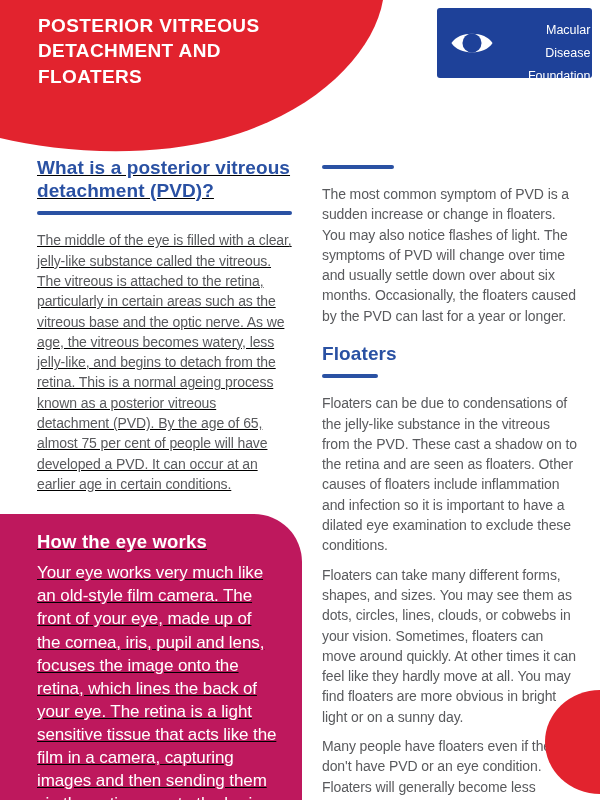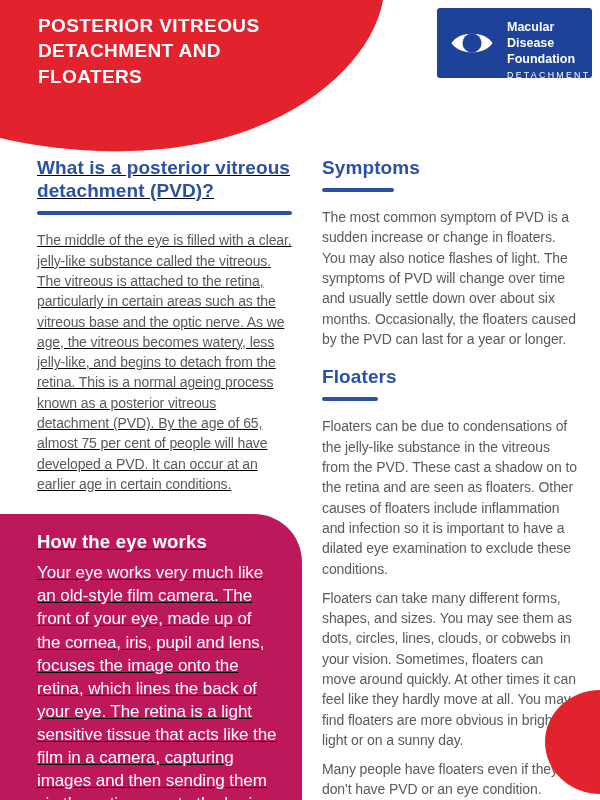--- a/index.html
+++ b/index.html
@@ -16,21 +16,21 @@
     position:absolute;left:38px;top:13px;width:320px;
     color:#ffffff;font-size:19px;font-weight:bold;line-height:1.33;
     letter-spacing:0.4px;white-space:pre-line;
   }
   #logo-box{
     position:absolute;left:437px;top:8px;width:155px;height:70px;
     background:#1e4199;border-radius:3px;
   }
   #eye-icon{position:absolute;left:13px;top:16px;width:44px;height:38px;}
   #logo-text{position:absolute;left:70px;top:11px;color:#ffffff;}
-  #logo-org{font-size:12.5px;font-weight:bold;line-height:16px;white-space:pre-line;}
+  #logo-org{font-size:12.5px;font-weight:normal;line-height:23px;white-space:pre-line;text-align:right;}
   #logo-country{font-size:8.8px;font-weight:normal;letter-spacing:2.3px;margin-top:3px;}
   
   .col{position:absolute;top:156px;}
   #left-rail{left:0;width:302px;text-decoration:underline;}
   #left-inner{padding:0 10px 0 37px;}
   #right-col{left:322px;width:258px;}
   h2{
     margin:0;color:#2a51a3;font-size:19px;font-weight:bold;line-height:1.22;
     letter-spacing:0.1px;
   }
@@ -95,21 +95,20 @@
       <p class="body">The middle of the eye is filled with a clear, jelly-like substance called the vitreous. The vitreous is attached to the retina, particularly in certain areas such as the vitreous base and the optic nerve. As we age, the vitreous becomes watery, less jelly-like, and begins to detach from the retina. This is a normal ageing process known as a posterior vitreous detachment (PVD). By the age of 65, almost 75 per cent of people will have developed a PVD. It can occur at an earlier age in certain conditions.</p>
     </div>
 
     <div id="how-box">
       <h3>How the eye works</h3>
       <p>Your eye works very much like an old-style film camera. The front of your eye, made up of the cornea, iris, pupil and lens, focuses the image onto the retina, which lines the back of your eye. The retina is a light sensitive tissue that acts like the film in a camera, capturing images and then sending them via the optic nerve to the brain, where the images are interpreted.</p>
     </div>
   </div>
 
   <div id="right-col" class="col">
-    <h2>Symptoms</h2>
     <div class="rule rule-sm"></div>
     <p class="body">The most common symptom of PVD is a sudden increase or change in floaters. You may also notice flashes of light. The symptoms of PVD will change over time and usually settle down over about six months. Occasionally, the floaters caused by the PVD can last for a year or longer.</p>
 
     <h2 class="section-gap">Floaters</h2>
     <div class="rule rule-xs"></div>
     <p class="body">Floaters can be due to condensations of the jelly-like substance in the vitreous from the PVD. These cast a shadow on to the retina and are seen as floaters. Other causes of floaters include inflammation and infection so it is important to have a dilated eye examination to exclude these conditions.</p>
     <p class="body">Floaters can take many different forms, shapes, and sizes. You may see them as dots, circles, lines, clouds, or cobwebs in your vision. Sometimes, floaters can move around quickly. At other times it can feel like they hardly move at all. You may find floaters are more obvious in bright light or on a sunny day.</p>
     <p class="body">Many people have floaters even if they don't have PVD or an eye condition. Floaters will generally become less noticeable with time as your brain learns to ignore them.</p>
   </div>
 

